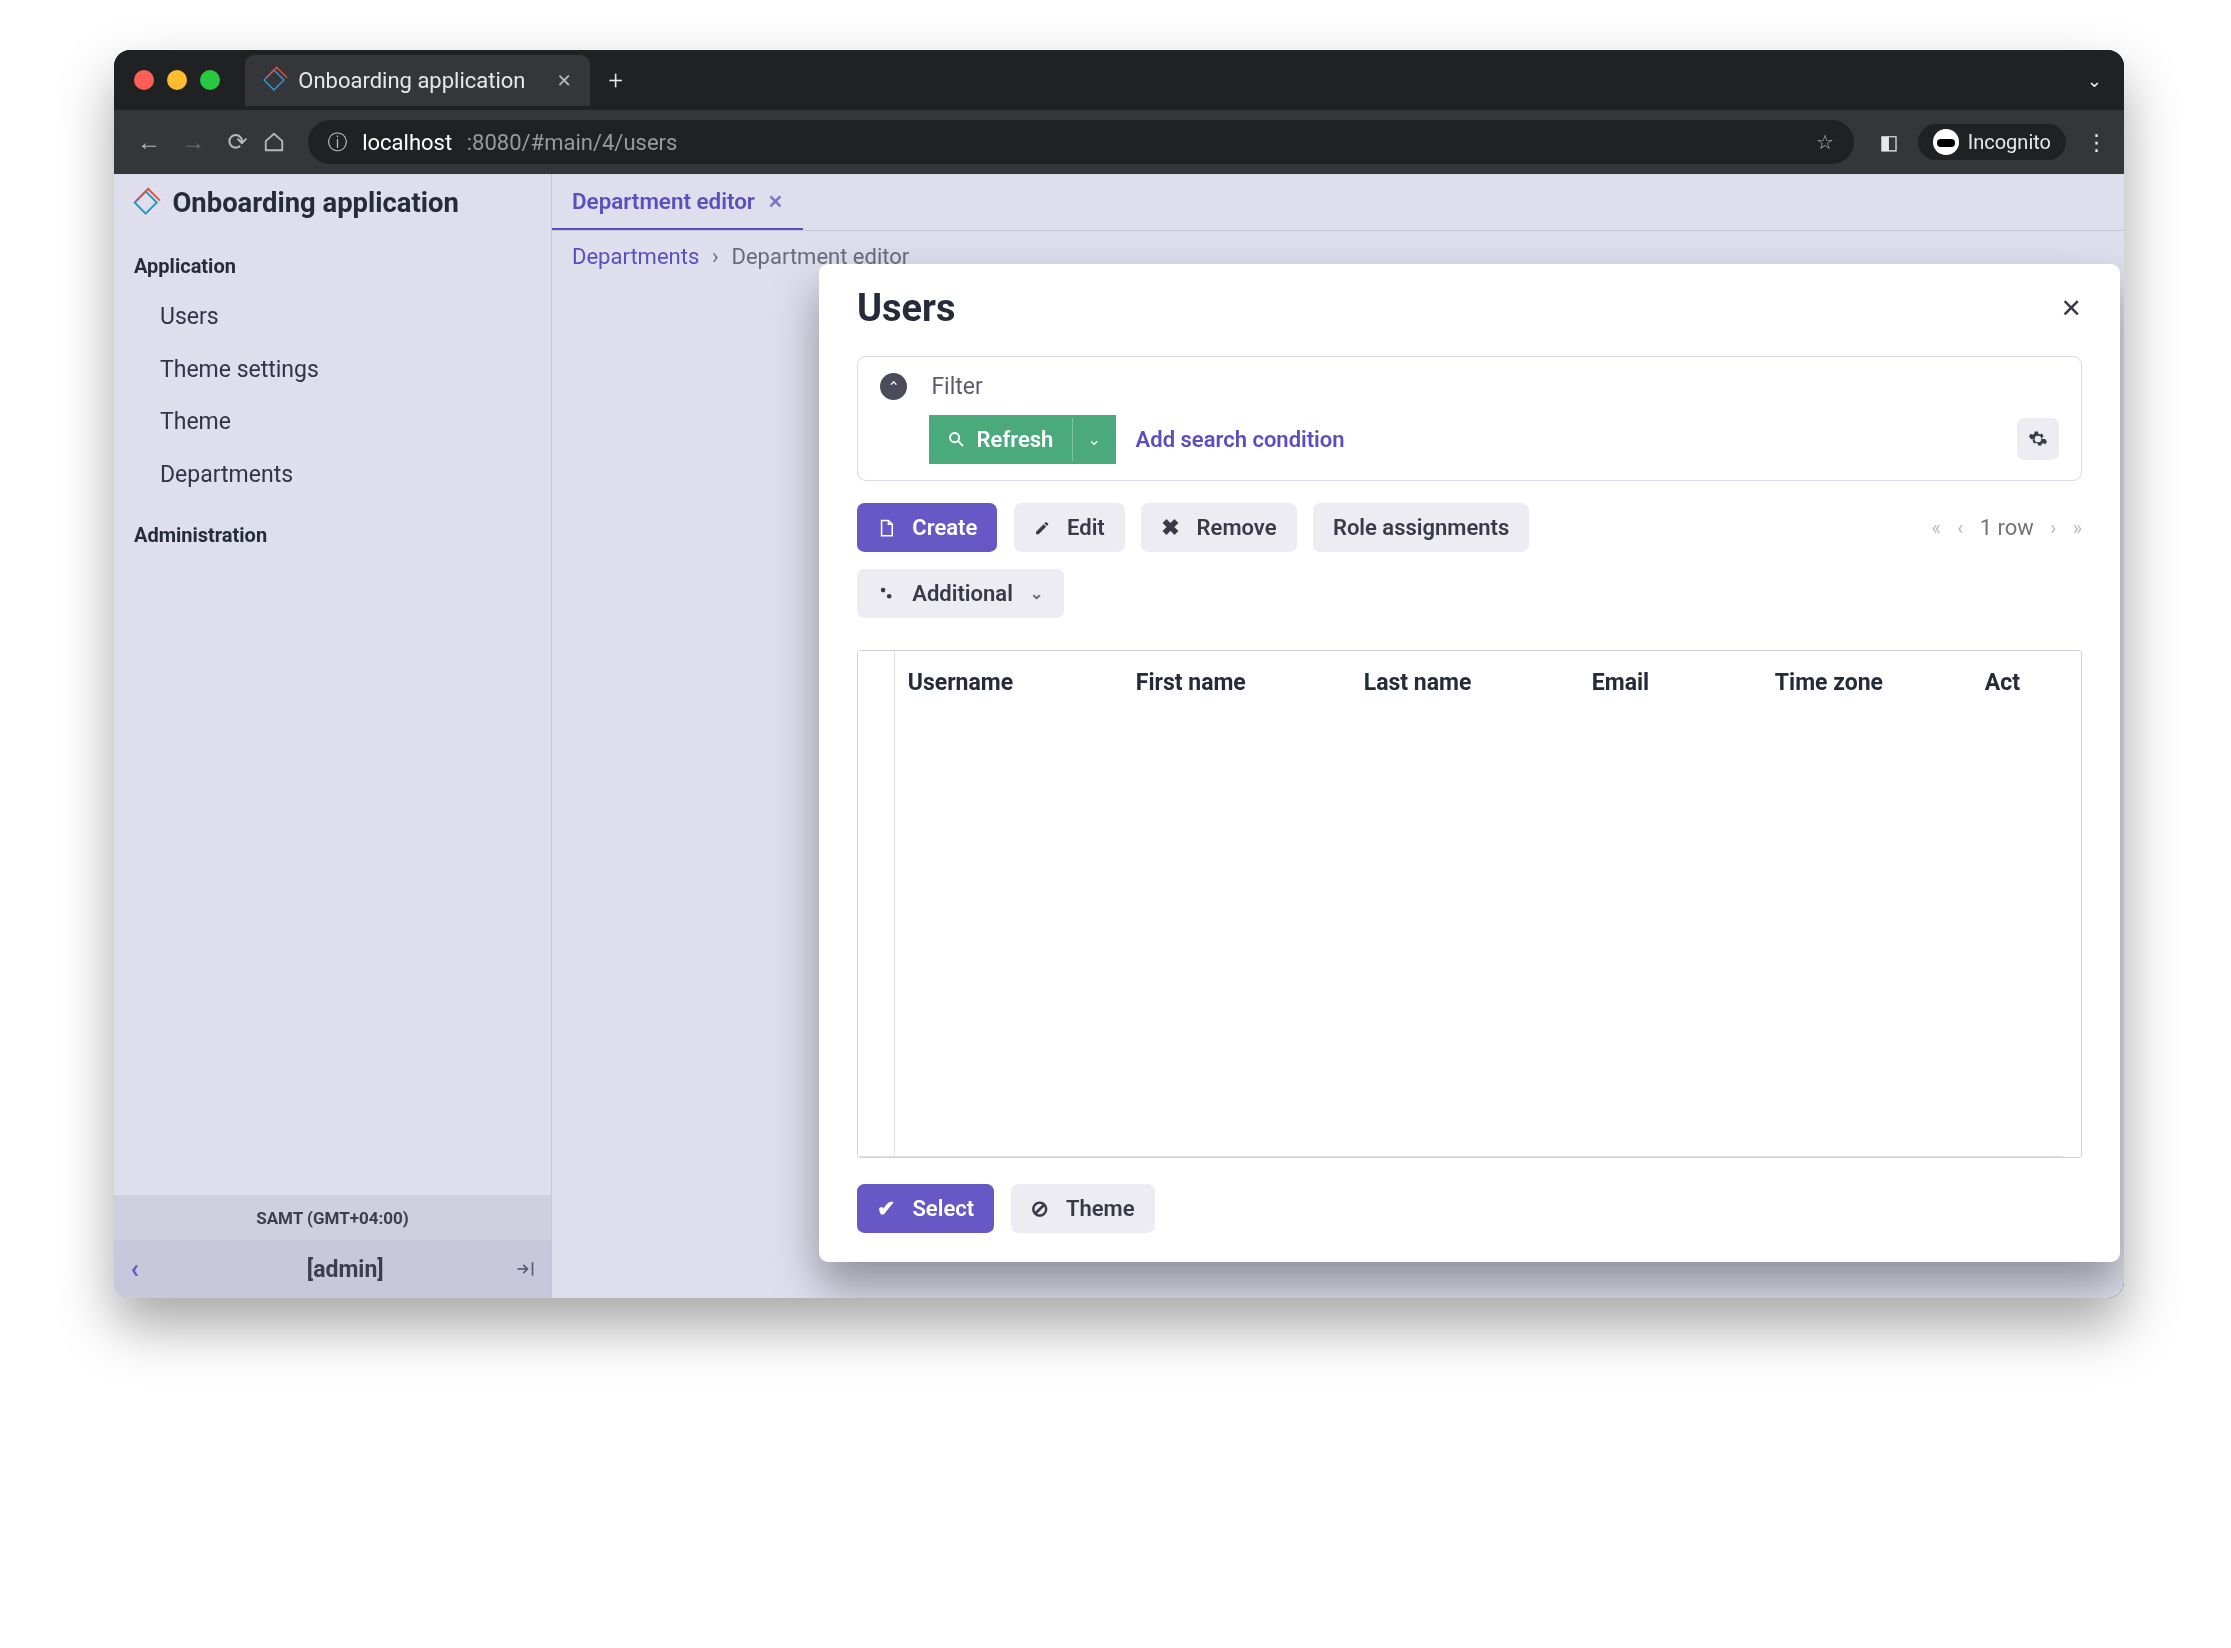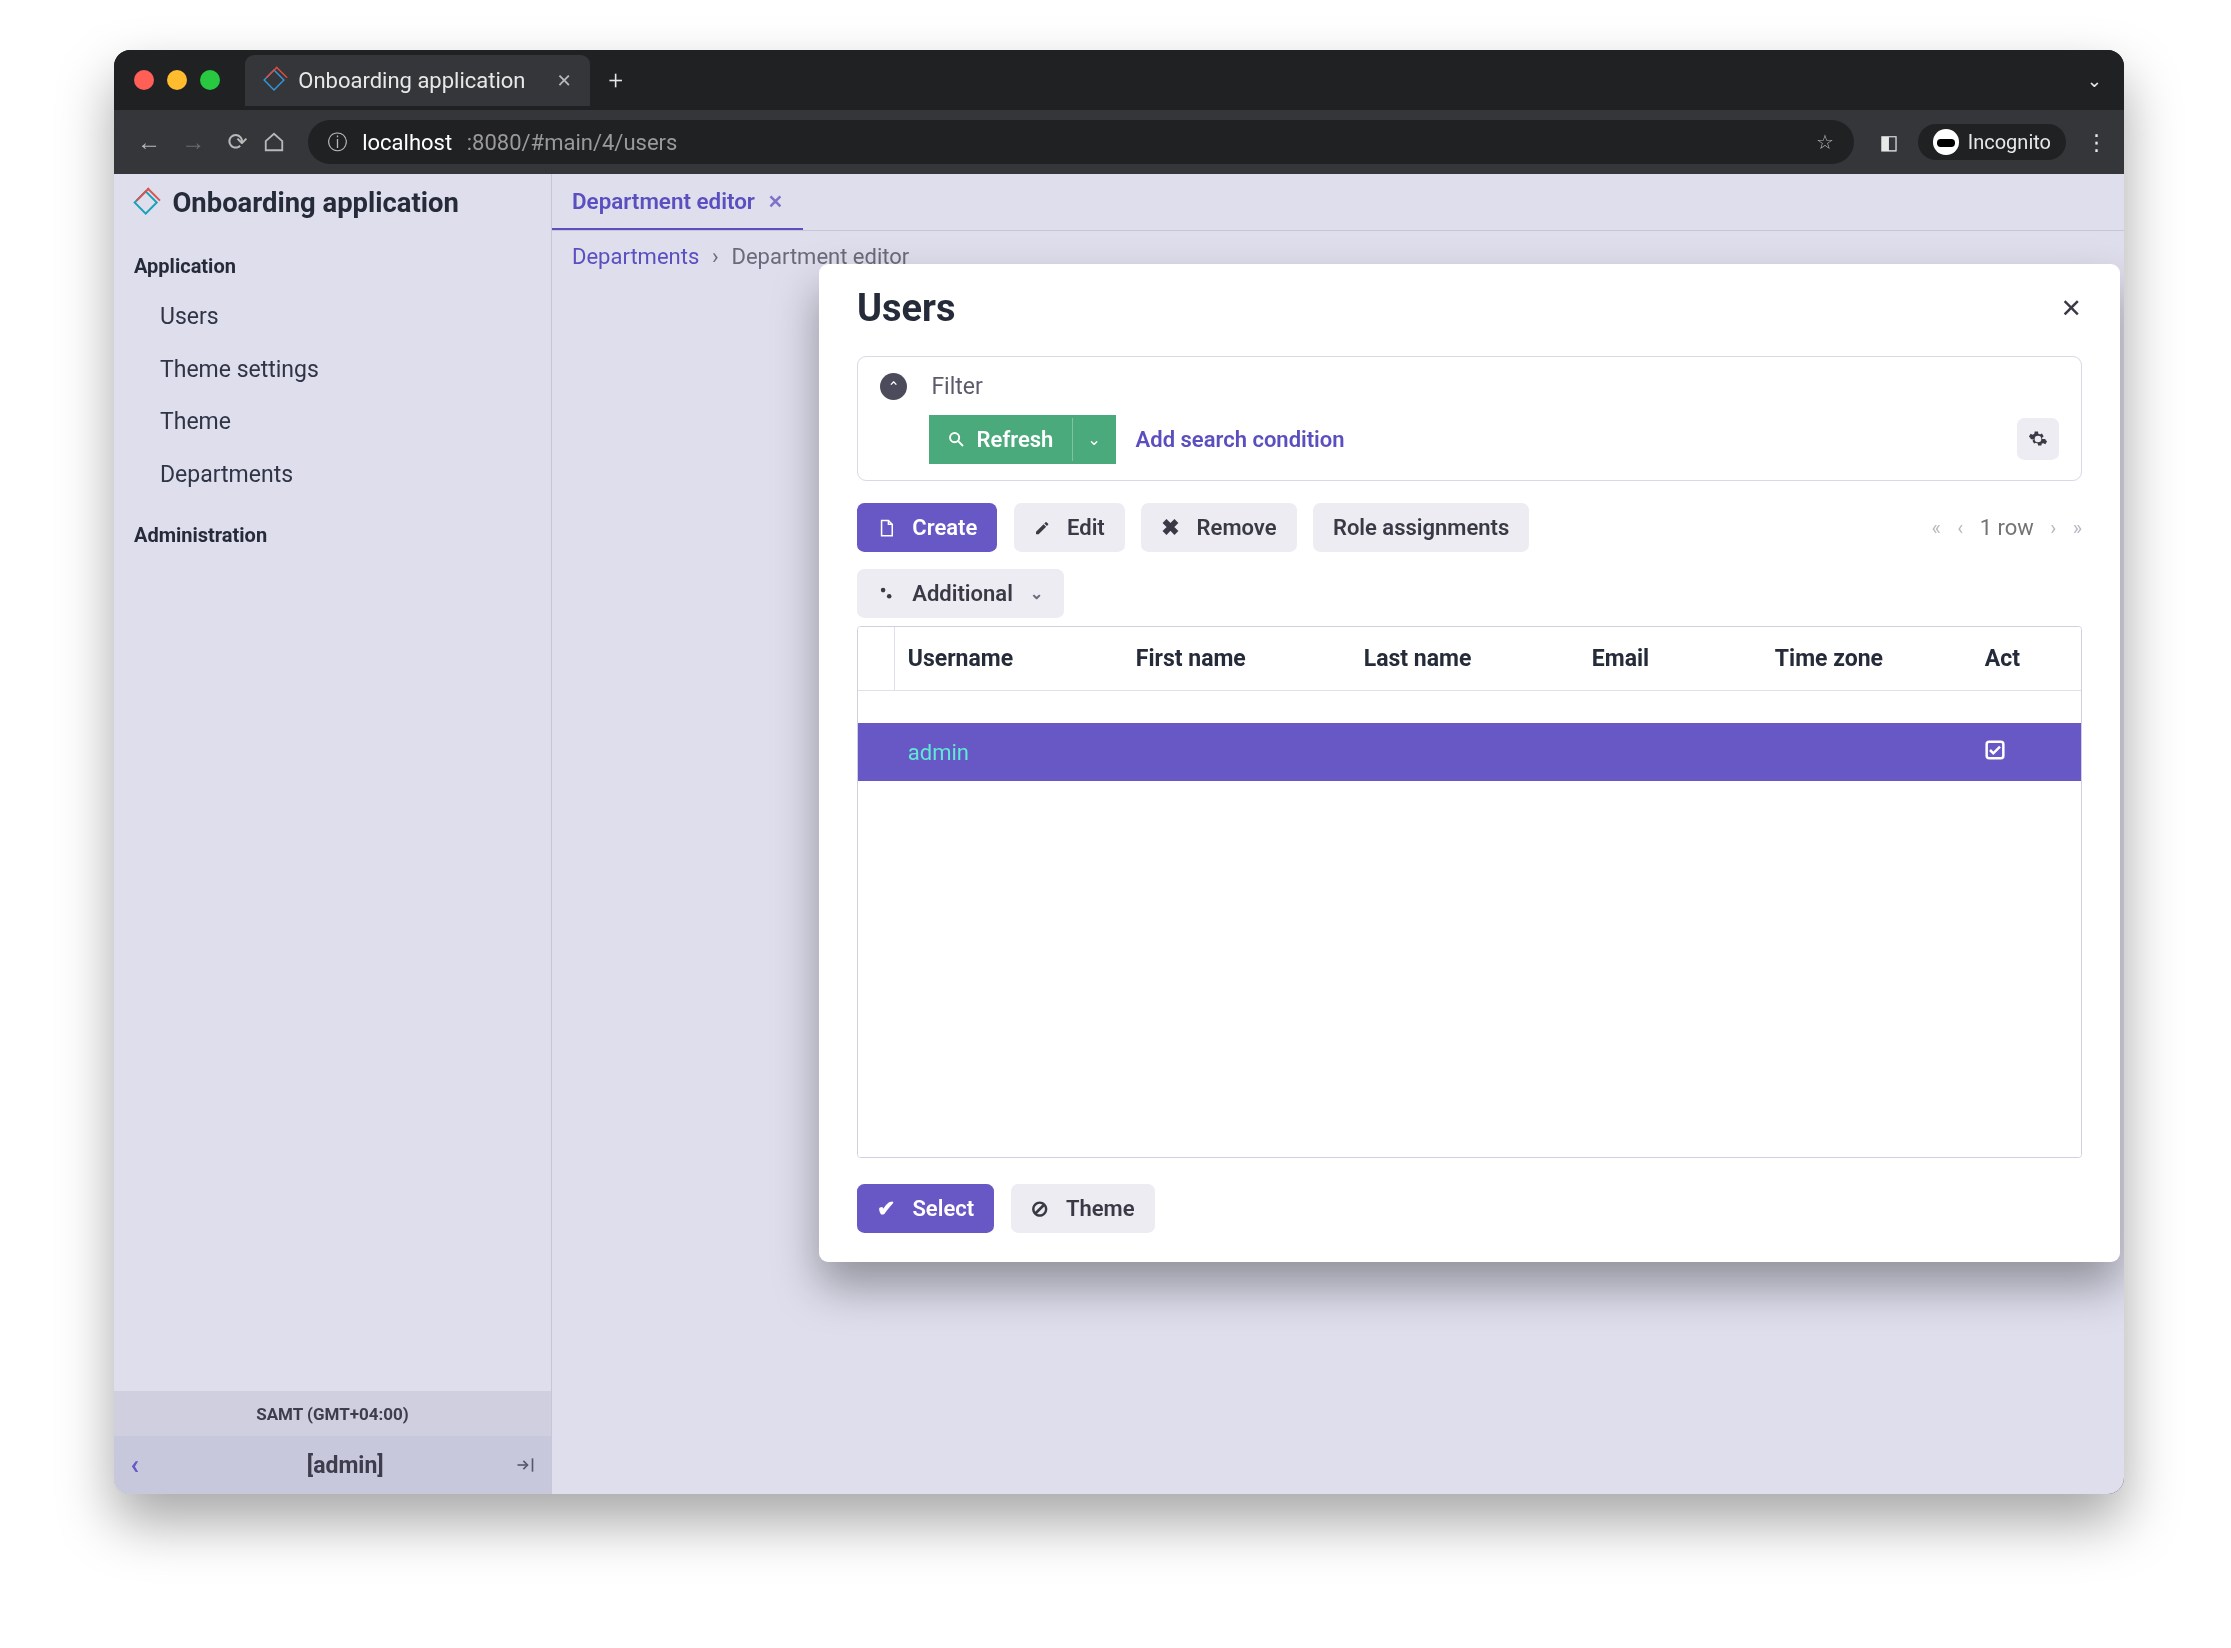--- a/index.html
+++ b/index.html
@@ -9,21 +9,21 @@
   width: 2231px;
   height: 1648px;
   position: relative;
   overflow: hidden;
 }
 .window {
   position: absolute;
   left: 114px;
   top: 50px;
   width: 2010px;
-  height: 1444px;
+  height: 1248px;
   background: #2a2a2b;
   border-radius: 16.4px;
   box-shadow: 0 27.4px 55px rgba(0,0,0,0.35);
   overflow: hidden;
 }
 .titlebar {
   height: 60px;
   background: #202123;
   display: flex;
   align-items: center;
@@ -125,21 +125,21 @@
 .toolbar { display:flex; align-items:center; gap:16.4px; margin-top: 22px; }
 .btn { display:inline-flex; align-items:center; gap:17px; border-radius:7.3px; padding:12px 20px; font-size:22px; font-weight:600; cursor:pointer; }
 .btn-primary { background:#6758c6; color:#fff; }
 .btn-secondary { background:#ececf2; color:#3a3a46; }
 .pager { margin-left:auto; display:flex; align-items:center; gap:16.4px; color:#8c8c9b; font-size:22px; }
 .pager-active { color:#737373; font-weight:400; }
 .pager-btn { cursor:pointer; color:#b8b8c4; font-size:20px; }
 
 .additional-row { margin-top: 16.4px; }
 
-.table-wrap { margin-top: 8px; border:0.9px solid #cfcfe0; border-radius:3.7px; overflow:hidden; flex:1; display:flex; flex-direction:column;gap:32px; }
+.table-wrap { margin-top: 32px; border:0.9px solid #cfcfe0; border-radius:3.7px; overflow:hidden; flex:1; display:flex; flex-direction:row;gap:32px; }
 .thead { display:grid; grid-template-columns: 37px 228px 228px 228px 183px 210px 91px; background:#fff; border-bottom:0.9px solid #e0e0ec; }
 .th { padding: 18.3px 12.8px; font-size:23px; font-weight:700; color:#262b3a; white-space:nowrap; overflow:hidden; }
 .th:first-child { border-right:0.9px solid #e0e0ec; }
 .trow { display:grid; grid-template-columns: 37px 228px 228px 228px 183px 210px 91px; background:#6758c6; color:#5eead4; }
 .td { padding: 16.4px 12.8px; font-size:22px; white-space:nowrap; overflow:hidden; }
 .td-check { text-align:center; }
 .tbody-rest { flex:1; background:#fff; }
 
 .modal-footer { display:flex; gap:16.4px; margin-top: 25.6px; }
 

